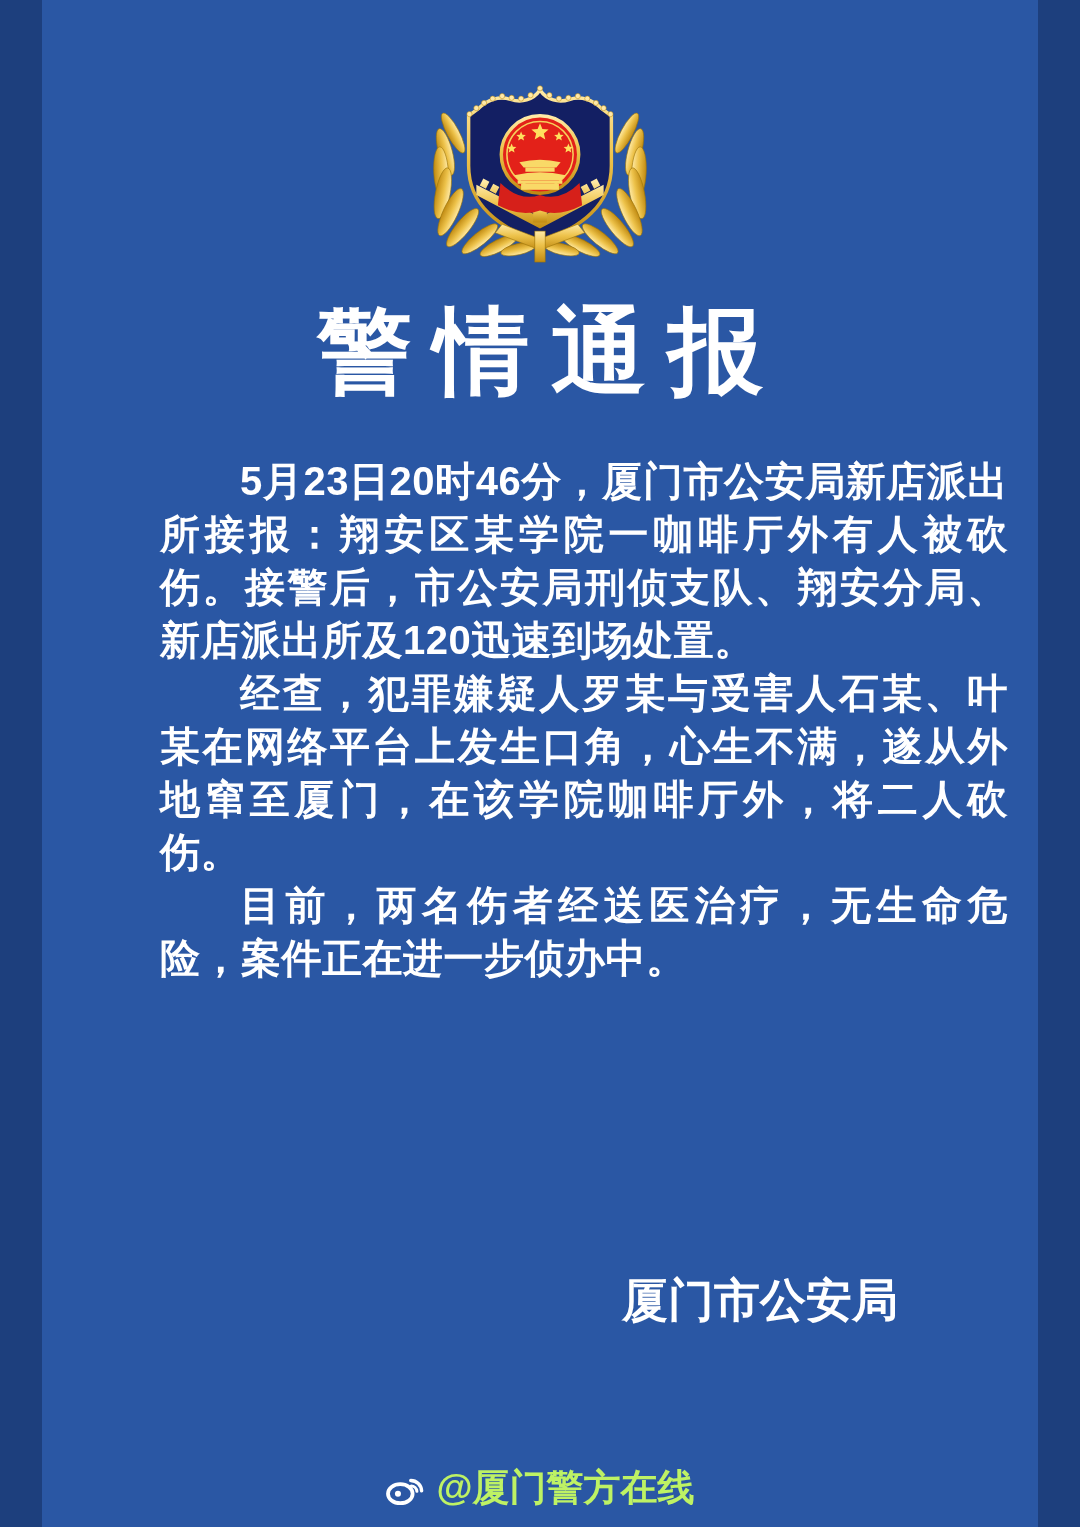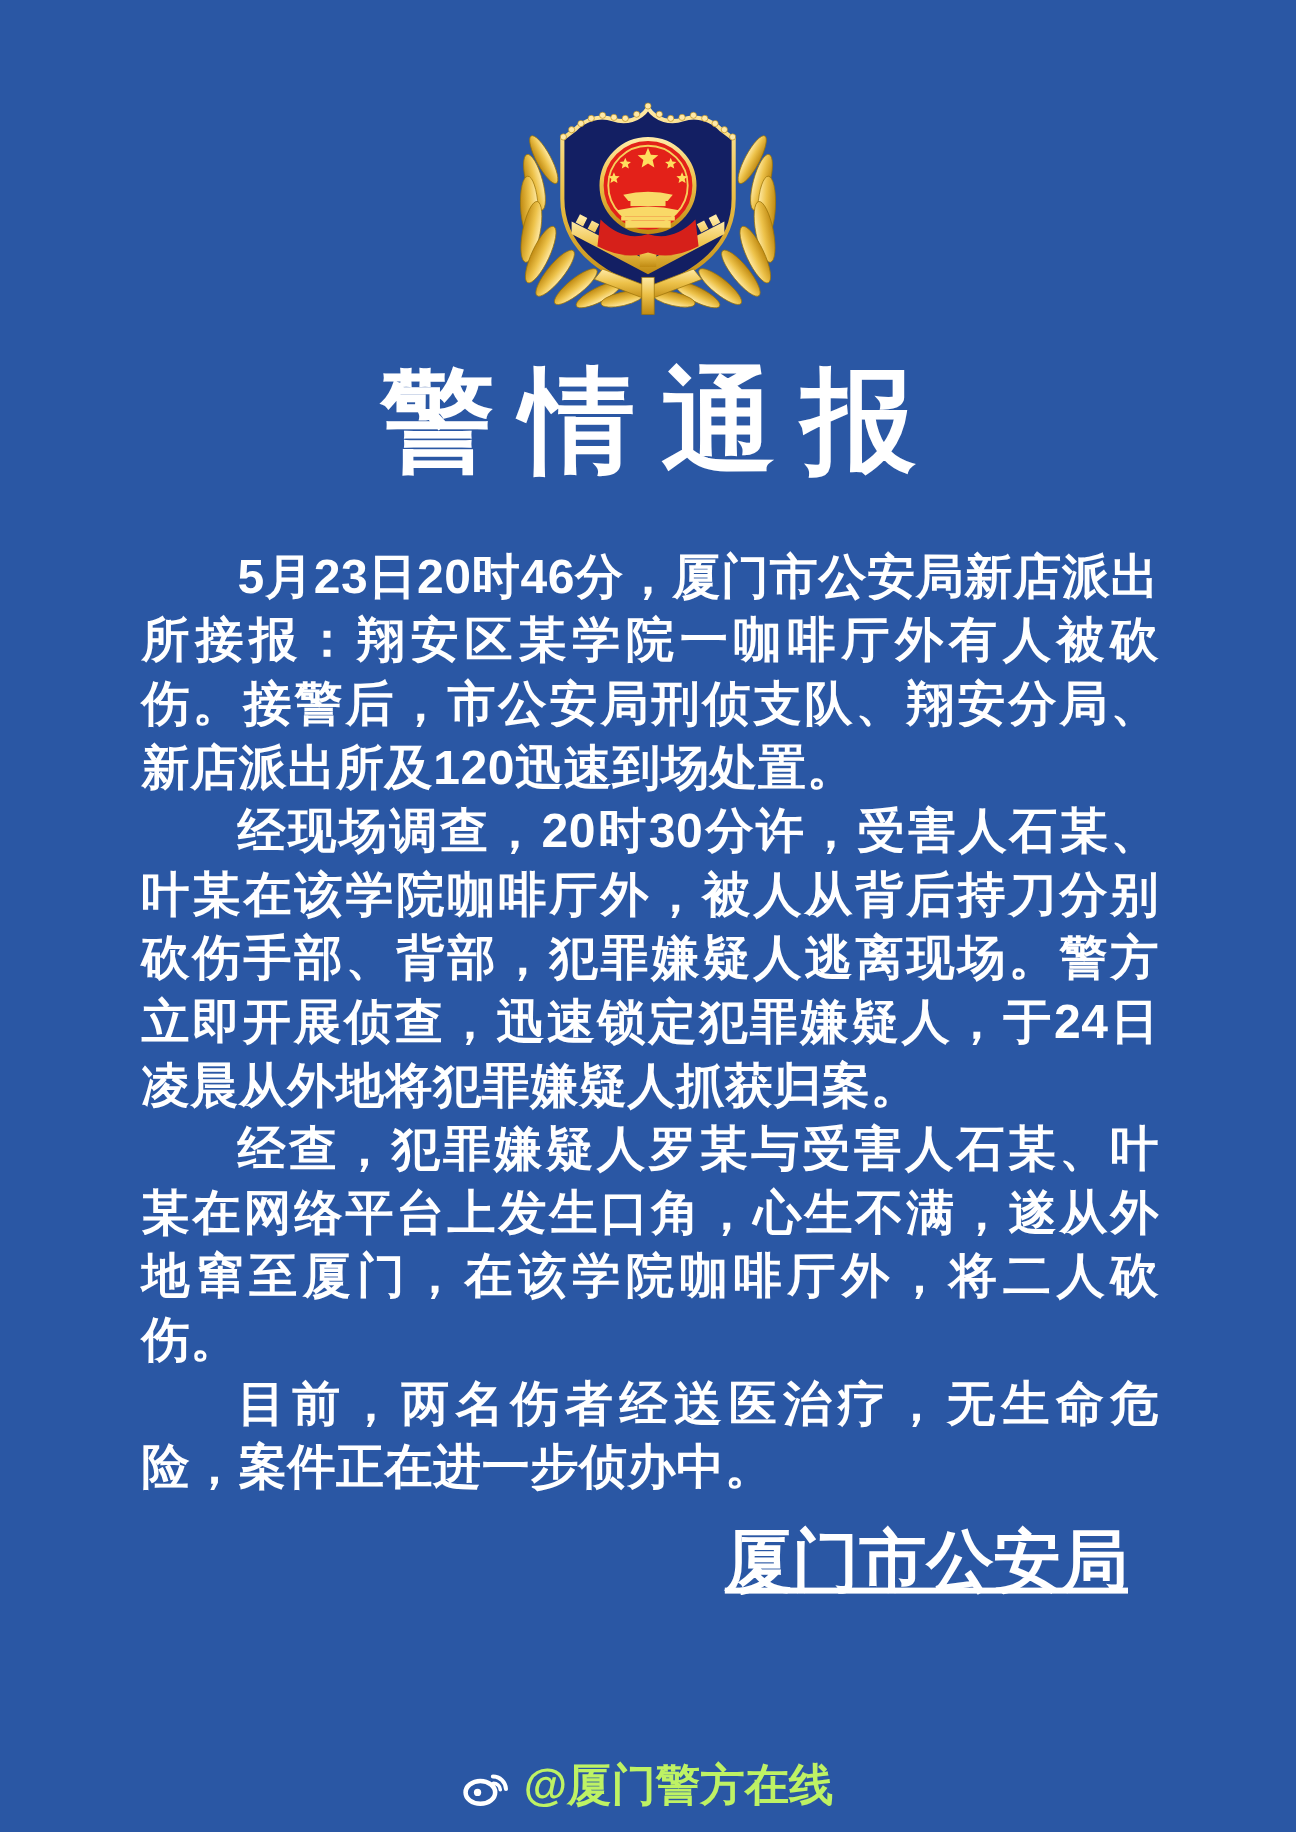--- a/index.html
+++ b/index.html
@@ -1,18 +1,18 @@
 <!DOCTYPE html>
 <html><head>
 <meta charset="utf-8">
 <style>
   html,body{margin:0;padding:0;background:#1d3f7d;}
   .page{
     position:relative;
-    width:1080px;height:1527px;
+    width:996px;height:1527px;
     background:#2a57a4;
     overflow:hidden;
     font-family:"Liberation Sans","DejaVu Sans",sans-serif;
     color:#ffffff;
     margin:0 auto;
   }
   .emblem-wrap{
     width:258px;height:200px;
     margin:64px auto 0 auto;
     display:flex;align-items:center;justify-content:center;
@@ -40,25 +40,24 @@
   .notice-body p{
     margin:0;
     text-indent:2em;
     word-break:break-all;
   }
   .signature{
     position:absolute;
     top:1272px;
     right:140px;
     text-align:center;
-    font-size:56px;
+    font-size:46px;
     font-weight:700;
     line-height:57px;
     white-space:nowrap;
-    text-decoration:underline;
   }
   .footer{
     position:absolute;
     left:0;right:0;
     bottom:14px;
     display:flex;
     align-items:center;
     justify-content:center;
     gap:9px;
     font-size:37px;
@@ -146,21 +145,20 @@
       <path d="M150 216 L98 196 L106 186 L150 203 Z" fill="url(#gld)" stroke="#9c7408" stroke-width="0.7"></path>
       <path d="M150 216 L202 196 L194 186 L150 203 Z" fill="url(#gld)" stroke="#9c7408" stroke-width="0.7"></path>
       <rect x="144" y="194" width="12" height="36" fill="url(#gld)" stroke="#9c7408" stroke-width="0.7"></rect>
     </svg>
   </div>
 
   <h1 class="title">警情通报</h1>
 
   <div class="notice-body">
     <p>5月23日20时46分，厦门市公安局新店派出所接报：翔安区某学院一咖啡厅外有人被砍伤。接警后，市公安局刑侦支队、翔安分局、新店派出所及120迅速到场处置。</p>
-    <p>经现场调查，20时30分许，受害人石某、叶某在该学院咖啡厅外，被人从背后持刀分别砍伤手部、背部，犯罪嫌疑人逃离现场。警方立即开展侦查，迅速锁定犯罪嫌疑人，于24日凌晨从外地将犯罪嫌疑人抓获归案。</p>
     <p>经查，犯罪嫌疑人罗某与受害人石某、叶某在网络平台上发生口角，心生不满，遂从外地窜至厦门，在该学院咖啡厅外，将二人砍伤。</p>
     <p>目前，两名伤者经送医治疗，无生命危险，案件正在进一步侦办中。</p>
   </div>
 
   <div class="signature">
     <div>厦门市公安局</div>
   </div>
 
   <div class="footer">
     <span class="weibo-icon">

